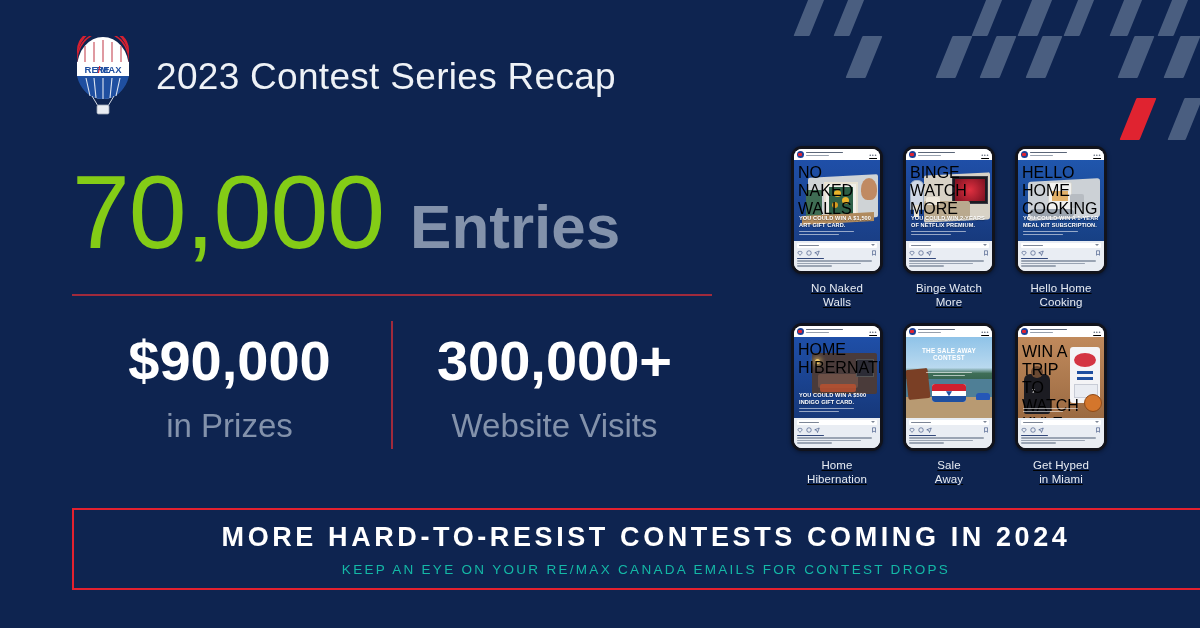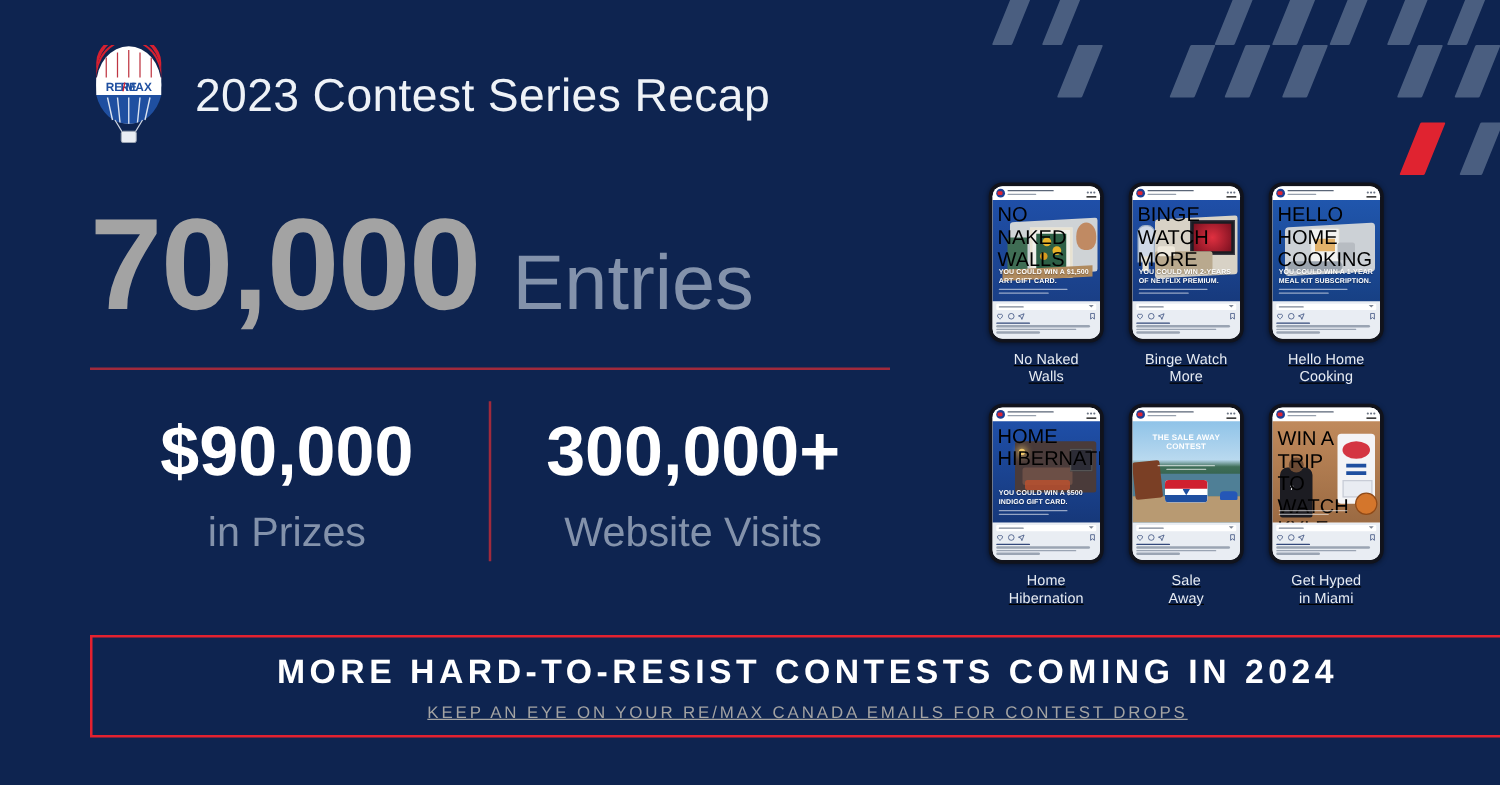--- a/index.html
+++ b/index.html
@@ -66,28 +66,28 @@
   .big-stat {
     position: absolute;
     left: 72px;
     top: 160px;
     display: flex;
     align-items: baseline;
     gap: 26px;
   }
   .big-number {
     font-size: 104px;
-    font-weight: 700;
-    color: #a3a3a3;
+    font-weight: 400;
+    color: #84cc16;
     line-height: 1;
     letter-spacing: -1px;
   }
   .big-label {
     font-size: 62px;
-    font-weight: 400;
+    font-weight: 700;
     color: #8392ab;
     line-height: 1;
   }
 
   .hrule {
     position: absolute;
     left: 72px;
     top: 294px;
     width: 640px;
     height: 2px;
@@ -346,24 +346,23 @@
     font-size: 27px;
     font-weight: 700;
     color: #ffffff;
     letter-spacing: 3.6px;
     white-space: nowrap;
   }
   .banner-sub {
     margin-top: 9px;
     font-size: 13.5px;
     font-weight: 400;
-    color: #a3a3a3;
+    color: #14b8a6;
     letter-spacing: 2.3px;
     white-space: nowrap;
-    text-decoration: underline;
   }
 </style>
 </head>
 <body>
 
 <div id="canvas">
 
   <div class="stripes">
     <div class="stripe" style="left:22px;  top:-6px; width:16px; height:42px;"></div>
     <div class="stripe" style="left:62px;  top:-6px; width:16px; height:42px;"></div>

